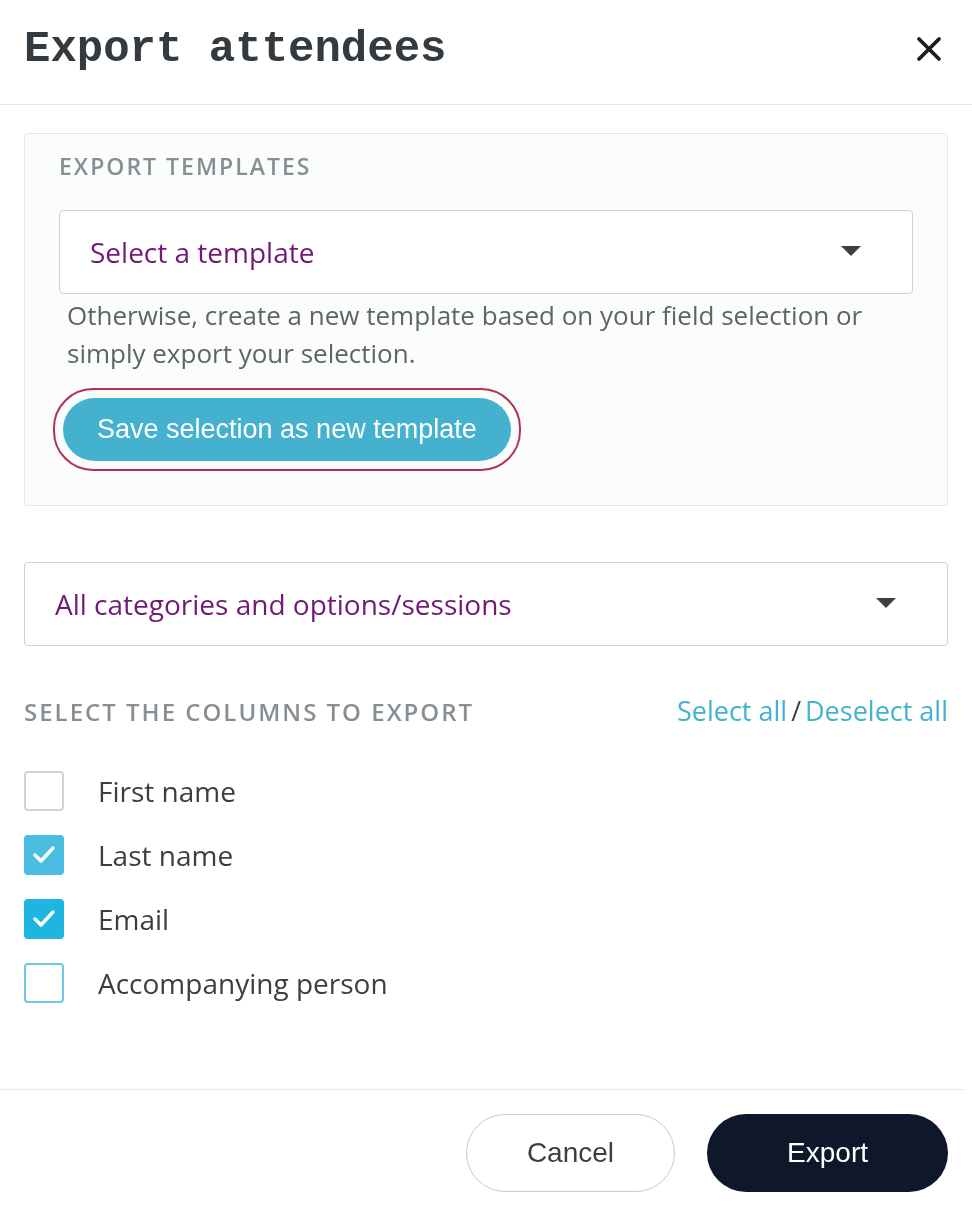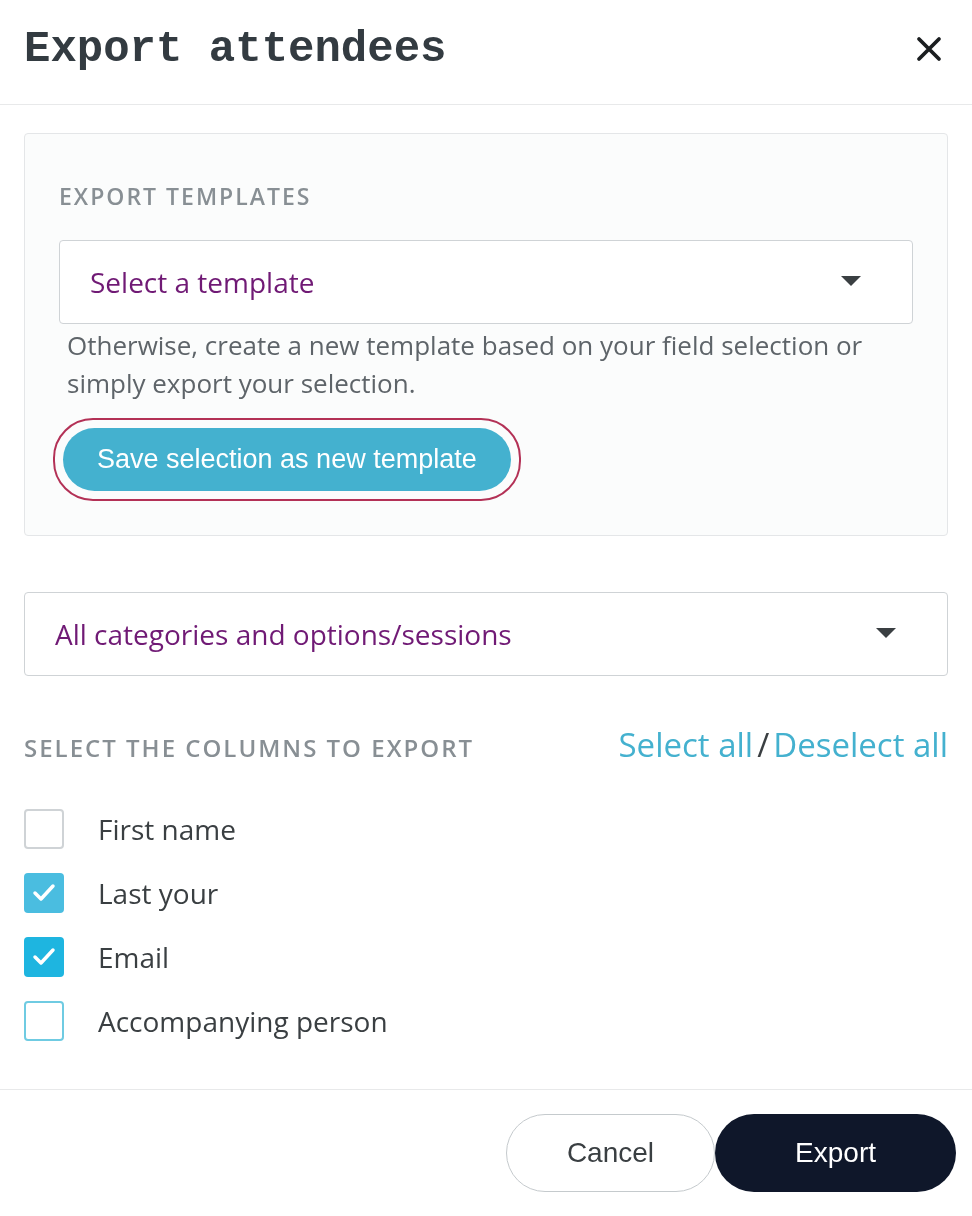--- a/index.html
+++ b/index.html
@@ -31,21 +31,21 @@
     .close-icon svg { display: block; }
 
     .body {
       padding: 28px 24px 0 24px;
     }
 
     .panel {
       border: 1px solid #e4e6e8;
       background: #fbfcfc;
       border-radius: 4px;
-      padding: 46px 34px 34px 34px;
+      padding: 16px 34px 34px 34px;
     }
     .panel-heading {
       font-size: 23px;
       font-weight: 600;
       letter-spacing: 2px;
       color: #888f94;
       margin-bottom: 28px;
     }
 
     .select-wrap {
@@ -105,21 +105,21 @@
       margin-top: 46px;
       gap: 12px;
     }
     .columns-heading {
       font-size: 24px;
       font-weight: 600;
       letter-spacing: 2px;
       color: #888f94;
     }
     .link-group {
-      font-size: 33px;
+      font-size: 27px;
       color: #5e6469;
     }
     .link {
       color: #44b1cf;
       cursor: pointer;
     }
     .sep { margin: 0 4px; color: #3a3f42; }
 
     .checkbox-list {
       margin-top: 42px;
@@ -156,26 +156,27 @@
     .checkbox svg { display: block; }
     .checkbox-label {
       font-size: 28px;
       color: #3a3f42;
     }
 
     .footer {
       position: absolute;
       bottom: 0;
       left: 0;
-      right: 0;
+      right: 8px;
       border-top: 1px solid #e8e9ea;
       background: #ffffff;
       padding: 24px 16px 24px 24px;
       display: flex;
       justify-content: flex-end;
+      gap: 32px;
     }
     .btn {
       border-radius: 42px;
       font-size: 28px;
       padding: 22px 60px;
       cursor: pointer;
       font-weight: 500;
     }
     .btn-secondary {
       background: #ffffff;
@@ -249,21 +250,21 @@
       <div class="checkbox unchecked"></div>
       <span class="checkbox-label">First name</span>
     </div>
 
     <div class="checkbox-row">
       <div class="checkbox checked">
         <svg width="24" height="20" viewBox="0 0 24 20">
             <path d="M3 10 L9 16 L21 3" stroke="#ffffff" stroke-width="3.5" fill="none" stroke-linecap="round" stroke-linejoin="round"></path>
           </svg>
       </div>
-      <span class="checkbox-label">Last your</span>
+      <span class="checkbox-label">Last name</span>
     </div>
 
     <div class="checkbox-row">
       <div class="checkbox checked strong">
         <svg width="24" height="20" viewBox="0 0 24 20">
             <path d="M3 10 L9 16 L21 3" stroke="#ffffff" stroke-width="3.5" fill="none" stroke-linecap="round" stroke-linejoin="round"></path>
           </svg>
       </div>
       <span class="checkbox-label">Email</span>
     </div>

